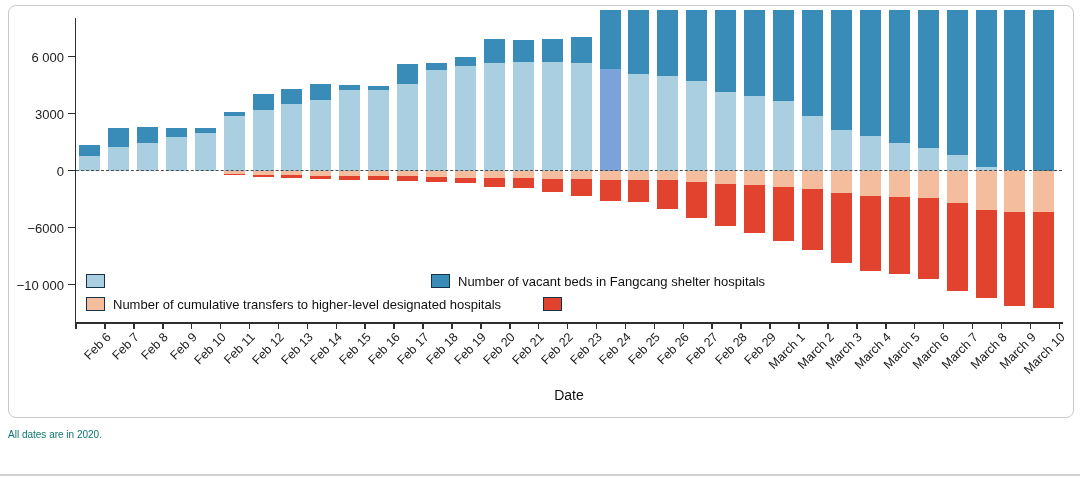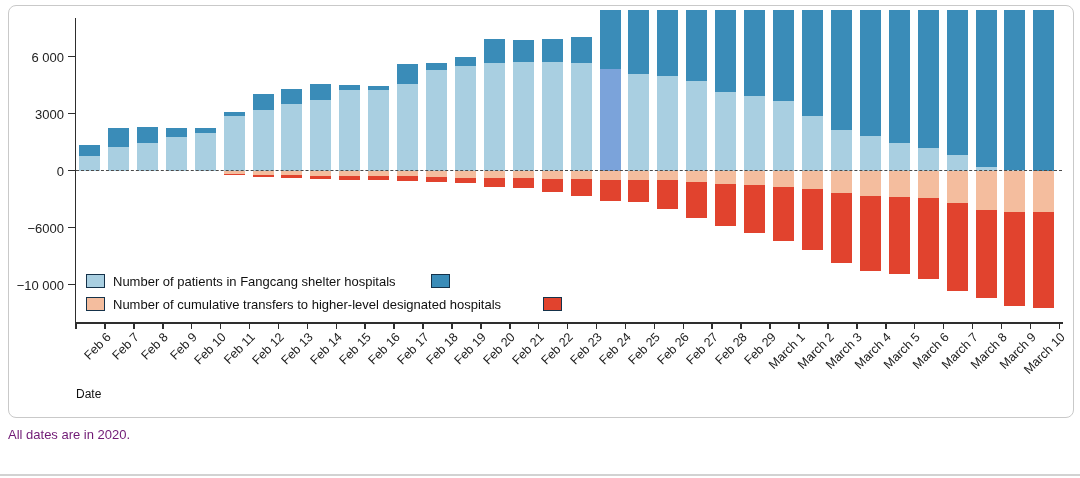--- a/index.html
+++ b/index.html
@@ -13,26 +13,26 @@
   .ytick{position:absolute;left:68px;width:7px;height:1.5px;background:#2e2e2e;}
   .ylabel{position:absolute;left:0px;width:64px;text-align:right;font-size:13px;color:#222;}
   .xtick{position:absolute;top:323.5px;width:1.5px;height:5px;background:#2e2e2e;}
   .xlab{position:absolute;white-space:nowrap;font-size:12.5px;color:#222;
         transform:translate(-100%,0) rotate(-45deg);transform-origin:100% 0;}
   .zero-line{position:absolute;left:0;width:986px;height:0;border-top:1.5px dashed #4a4a4a;z-index:6;}
   .seg{position:absolute;width:21px;}
   .legend-item{position:absolute;display:flex;align-items:center;height:16px;}
   .swatch{width:17px;height:12px;border:1.5px solid #15324a;margin-right:8px;flex:0 0 auto;}
   .legend-item span.lg-text{font-size:13px;color:#101010;white-space:nowrap;}
-  .date-label{position:absolute;left:76px;top:387px;width:986px;
-        font-size:12px;color:#101010;}
+  .date-label{position:absolute;left:76px;top:387px;width:986px;text-align:center;
+        font-size:14px;color:#101010;}
   .caption{position:absolute;left:8px;top:425px;font-size:13.5px;line-height:19px;color:#111;}
   .cap-fig{font-style:italic;font-weight:bold;}
   .cap-title{font-weight:bold;}
-  .cap-note{font-weight:normal;font-size:13px;color:#701a75;}
+  .cap-note{font-weight:normal;font-size:10px;color:#0f766e;}
   .bottom-rule{position:absolute;left:0;top:474px;width:1080px;height:1.5px;background:#d2d2d2;}
 </style>
 </head>
 <body>
 
 <div class="figure-border"></div>
 
 <div class="plot">
   <div id="bars">
       <div class="seg" style="left: 3px; top: 135.05px; height: 10.83px; background: rgb(58, 140, 184);"></div>
@@ -247,24 +247,24 @@
     <div class="xlab" style="left: 913.26px; top: 330px;">March 5</div>
     <div class="xlab" style="left: 942.18px; top: 330px;">March 6</div>
     <div class="xlab" style="left: 971.1px; top: 330px;">March 7</div>
     <div class="xlab" style="left: 1000.02px; top: 330px;">March 8</div>
     <div class="xlab" style="left: 1028.94px; top: 330px;">March 9</div>
     <div class="xlab" style="left: 1057.86px; top: 330px;">March 10</div>
   </div>
 <div id="legend">
     <div class="legend-item" style="left: 86px; top: 273px;">
       <div class="swatch" style="background: rgb(169, 207, 225);"></div>
-      <span class="lg-text">Number of patients in Fangcang shelter hospitals</span>
     </div>
     <div class="legend-item" style="left: 431px; top: 273px;">
       <div class="swatch" style="background: rgb(58, 140, 184);"></div>
+      <span class="lg-text">Number of vacant beds in Fangcang shelter hospitals</span>
     </div>
     <div class="legend-item" style="left: 86px; top: 296px;">
       <div class="swatch" style="background: rgb(244, 189, 158);"></div>
       <span class="lg-text">Number of cumulative transfers to higher-level designated hospitals</span>
     </div>
     <div class="legend-item" style="left: 543px; top: 296px;">
       <div class="swatch" style="background: rgb(225, 67, 46);"></div>
     </div>
   </div>
 

